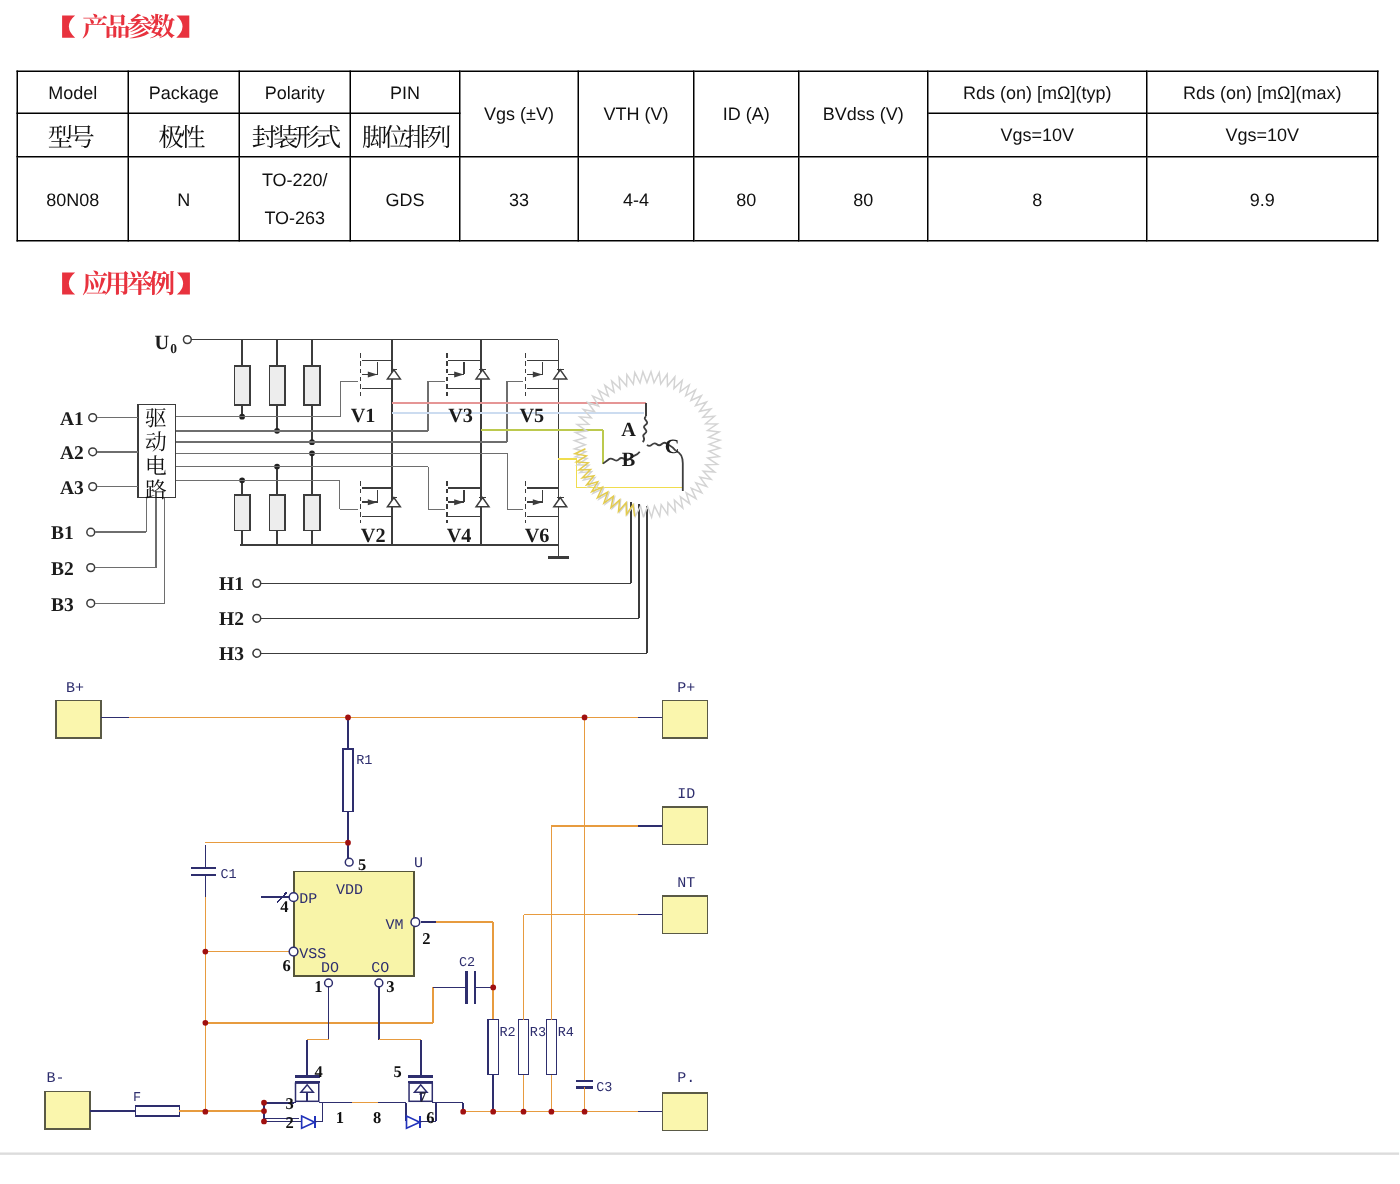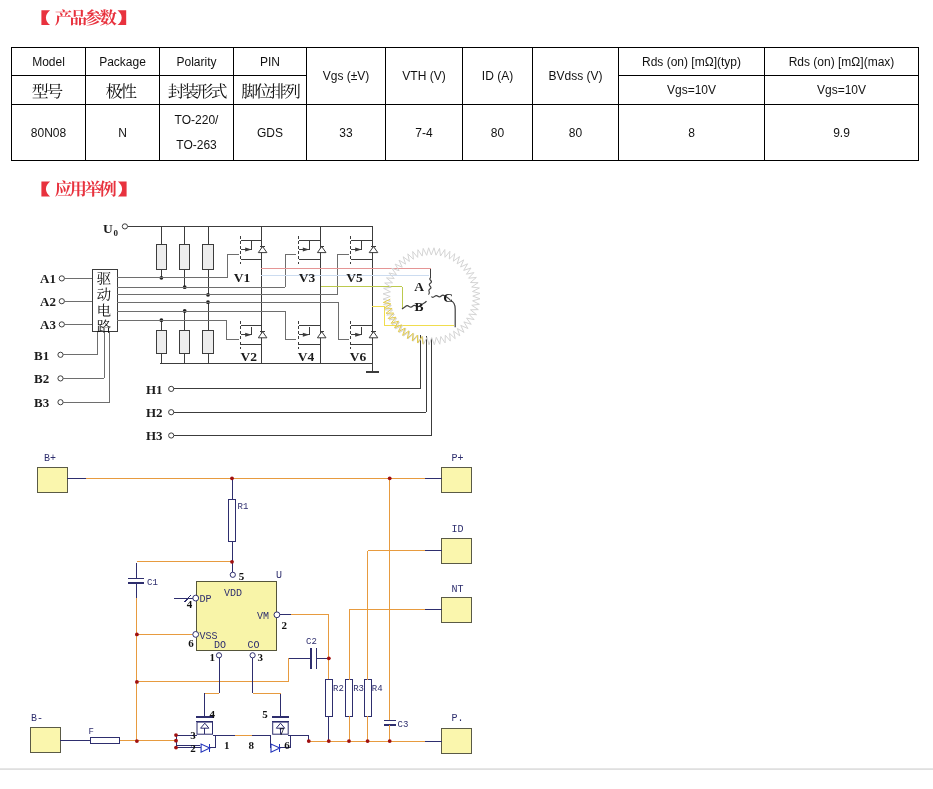--- a/index.html
+++ b/index.html
@@ -39,21 +39,21 @@
           <td>&nbsp;</td>
 <td>Vgs=10V</td>
           <td>Vgs=10V</td>
 </tr>
 <tr style="height:56px">
 <td>80N08</td>
           <td>N</td>
           <td style="line-height:25px">TO-220/<br>TO-263</td>
           <td>GDS</td>
           <td>33</td>
-          <td>7-4</td>
+          <td>4-4</td>
           <td>80</td>
           <td>80</td>
           <td>8</td>
           <td>9.9</td>
 </tr>
 </tbody>
     </table>
 <svg width="933" height="789" viewBox="0 0 933 789" xmlns="http://www.w3.org/2000/svg" style="position:absolute;left:0;top:0">
       <path d="M41.4,10.3 h8.7 q-4.0,3.2 -4.2,7.4 q0.2,4.2 4.2,7.4 h-8.7 Z" fill="#e8323e"></path>
       <path d="M126.2,10.3 h-8.7 q4.0,3.2 4.2,7.4 q-0.2,4.2 -4.2,7.4 h8.7 Z" fill="#e8323e"></path>

